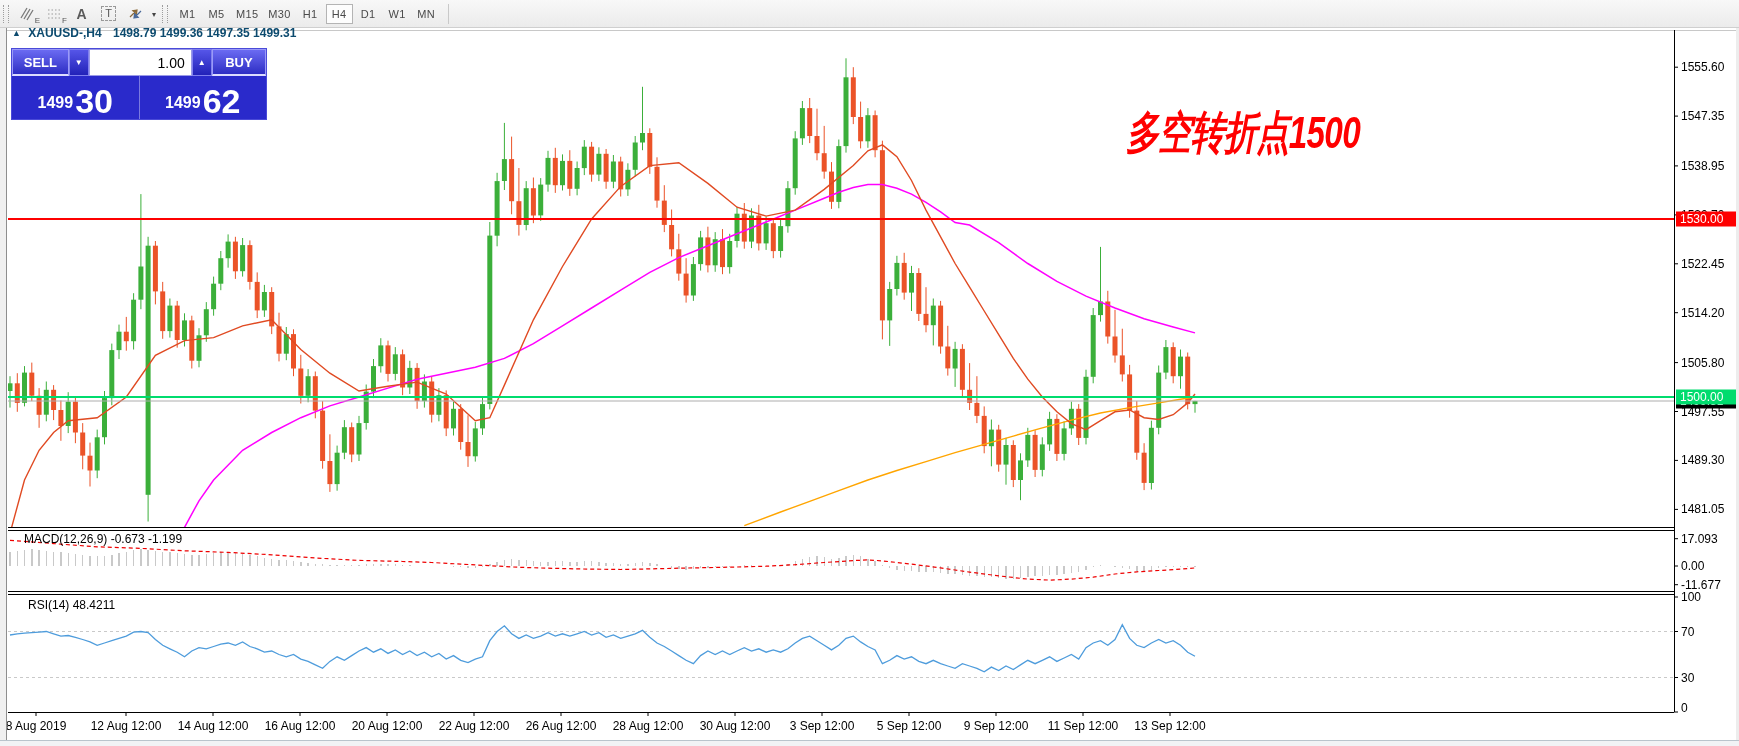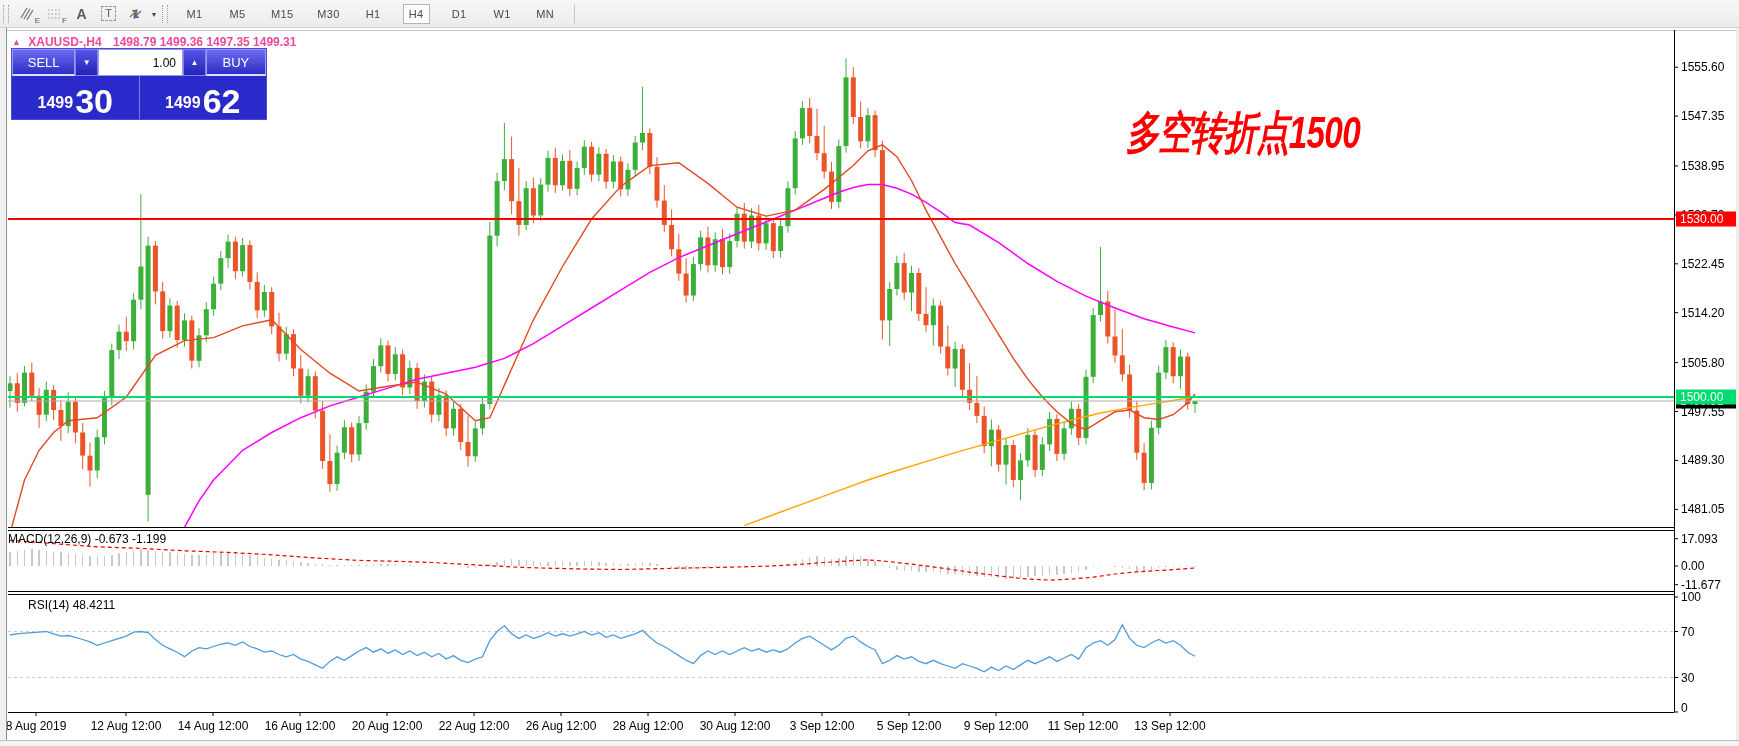--- a/index.html
+++ b/index.html
@@ -9,51 +9,51 @@
   .toolbar{position:absolute;left:0;top:0;width:1739px;height:28px;
            background:linear-gradient(#f8f8f8,#ebebeb);border-bottom:1px solid #cfcfcf;
            display:flex;align-items:center;z-index:40;box-sizing:border-box}
   .grip{width:4px;height:18px;border-left:1px dotted #9d9d9d;border-right:1px dotted #9d9d9d;margin:0 5px 0 3px}
   .tool{width:27px;height:22px;border:none;background:transparent;position:relative;
         display:flex;align-items:center;justify-content:center;color:#5a5a5a;font-size:12px;padding:0}
   .tool .sub{position:absolute;right:1px;bottom:0;font-size:8px;color:#555;line-height:8px}
   .tool .caret{position:absolute;right:-7px;top:7px;font-size:8px;color:#444}
   .a-glyph{font-size:14px;font-weight:700;color:#5a5a5a}
   .t-box{font-size:11px;color:#5a5a5a;border:1px dashed #999;padding:0 3px;line-height:13px}
-  .tf{min-width:27px;height:20px;margin:0 8px;border:1px solid transparent;color:#4a4a4a;
+  .tf{min-width:27px;height:20px;margin:0 1px;border:1px solid transparent;color:#4a4a4a;
       font-size:11px;display:flex;align-items:center;justify-content:center;background:transparent;
       font-family:inherit;letter-spacing:.3px;padding:0 3px}
   .tf.active{background:#fdfdfd;border:1px solid #b4b4b4}
   .vsep{width:1px;height:20px;background:#c9c9c9;margin:0 7px}
   
   .left-gutter{position:absolute;left:0;top:28px;width:7px;height:718px;background:#f0f0f0;
                border-right:1px solid #8e8e8e;box-sizing:border-box;z-index:20}
   .right-strip{position:absolute;right:0;top:28px;width:3px;height:718px;background:#ededed;z-index:20}
   .bottom-strip{position:absolute;left:0;top:740px;width:1739px;height:6px;background:#f1f3f5;
                 border-top:1px solid #b9c4cc;box-sizing:border-box;z-index:20}
   
   #chart-svg{position:absolute;left:0;top:0;z-index:5}
-  .chart-title{position:absolute;left:12px;top:35px;font-size:12px;font-weight:700;color:#ec4899;z-index:25;white-space:nowrap}
+  .chart-title{position:absolute;left:12px;top:26px;font-size:12px;font-weight:700;color:#0c4a6e;z-index:25;white-space:nowrap}
   .chart-title .tri{font-size:9px;margin-right:4px;vertical-align:1px}
   .panel-label{position:absolute;font-size:12px;color:#000;z-index:25;white-space:nowrap}
   .annotation{position:absolute;left:1126px;top:103px;font-size:45px;font-weight:700;font-style:italic;
               color:#f00;z-index:25;white-space:nowrap;transform:scaleX(.74);transform-origin:left top;
               letter-spacing:-1px}
   
   .qp{position:absolute;left:11px;top:48px;width:256px;height:72px;background:#2a2acb;z-index:30;
       box-sizing:border-box;border:1px solid #4a4ad8}
   .qp-row1{display:flex;height:27px}
-  .qp-btn{color:#fff;font-weight:400;font-size:13px;display:flex;align-items:center;justify-content:center;
+  .qp-btn{color:#fff;font-weight:700;font-size:13px;display:flex;align-items:center;justify-content:center;
           background:linear-gradient(#6b6bf2,#2e2ec4);border:1px solid #9a9af8;box-sizing:border-box;
           border-bottom:2px solid #dcdcff}
   .sell-btn{width:64px}.buy-btn{width:61px}
   .spin{width:23px;background:linear-gradient(#5555e8,#2222b8);border:1px solid #8080ee;color:#fff;
         font-size:8px;display:flex;align-items:center;justify-content:center;box-sizing:border-box;padding:0}
-  .vol{width:85px;box-sizing:border-box;border:1px solid #9a9ae8;background:#fff;color:#000;
-       font-size:12px;text-align:right;padding:0 6px;font-family:inherit}
+  .vol{width:103px;box-sizing:border-box;border:1px solid #9a9ae8;background:#fff;color:#000;
+       font-size:14px;text-align:right;padding:0 6px;font-family:inherit}
   .qp-row2{display:flex;height:43px}
   .price-box{flex:1;display:flex;align-items:flex-end;justify-content:center;color:#fff;padding-bottom:3px}
   .price-box.buy{border-left:1px solid #7a7ae0}
   .p-small{font-size:16px;font-weight:700;margin-right:2px;padding-bottom:4px}
   .p-big{font-size:34px;font-weight:700;line-height:.85}
   svg text{font-family:"Liberation Sans",sans-serif}
 </style>
 </head>
 <body>
 
@@ -704,21 +704,21 @@
       <line x1="8" y1="594.5" x2="1674" y2="594.5"></line>
       <line x1="8" y1="712.5" x2="1674" y2="712.5"></line>
     </g>
   </svg>
 
 <div class="chart-title">
   <span class="tri">▲</span>
   <span>XAUUSD-,H4</span>
   <span style="margin-left:8px;font-weight:700">1498.79 1499.36 1497.35 1499.31</span>
 </div>
-<div class="panel-label" style="left:8px;top:532px">MACD(12,26,9) -0.673 -1.199</div>
+<div class="panel-label" style="left:24px;top:532px">MACD(12,26,9) -0.673 -1.199</div>
 <div class="panel-label" style="left:28px;top:598px">RSI(14) 48.4211</div>
 <div class="annotation">多空转折点1500</div>
 
 <div class="qp">
   <div class="qp-row1">
     <button class="qp-btn sell-btn">SELL</button>
     <button class="spin">▼</button>
     <input class="vol" value="1.00" style="">
     <button class="spin">▲</button>
     <button class="qp-btn buy-btn">BUY</button>

